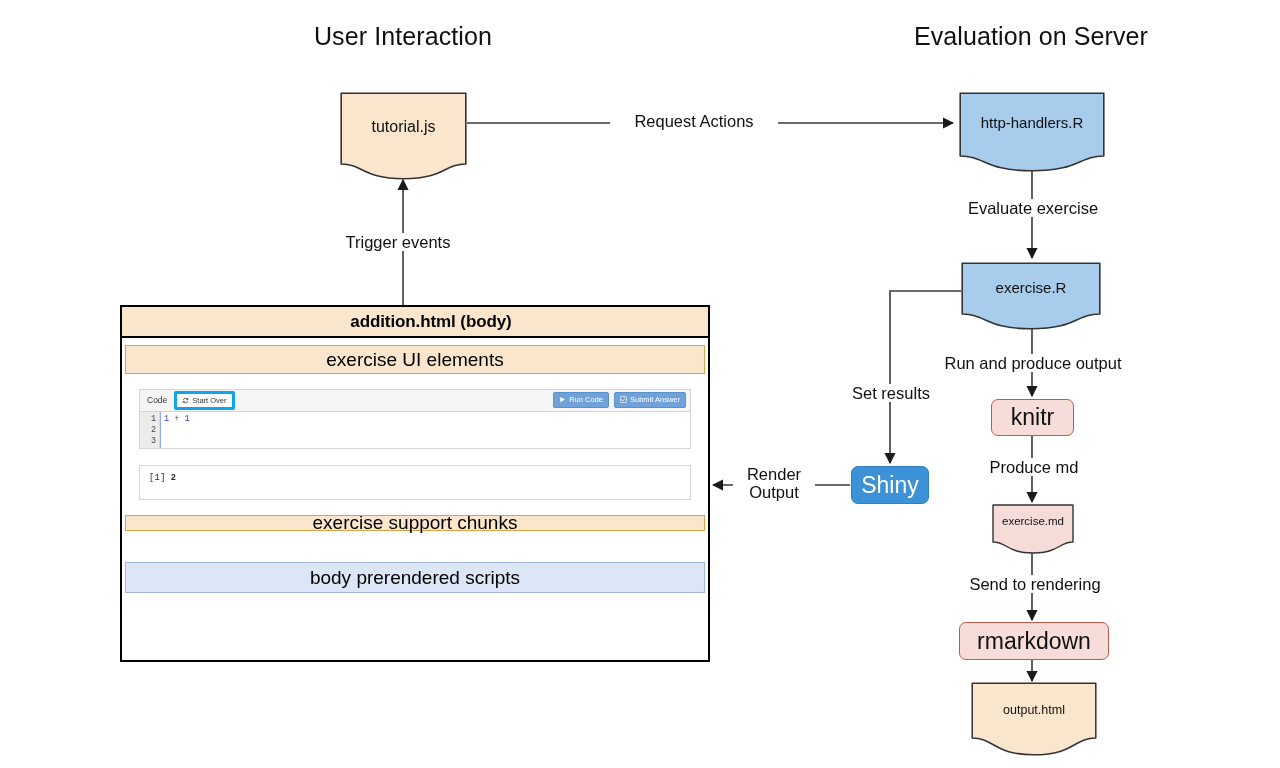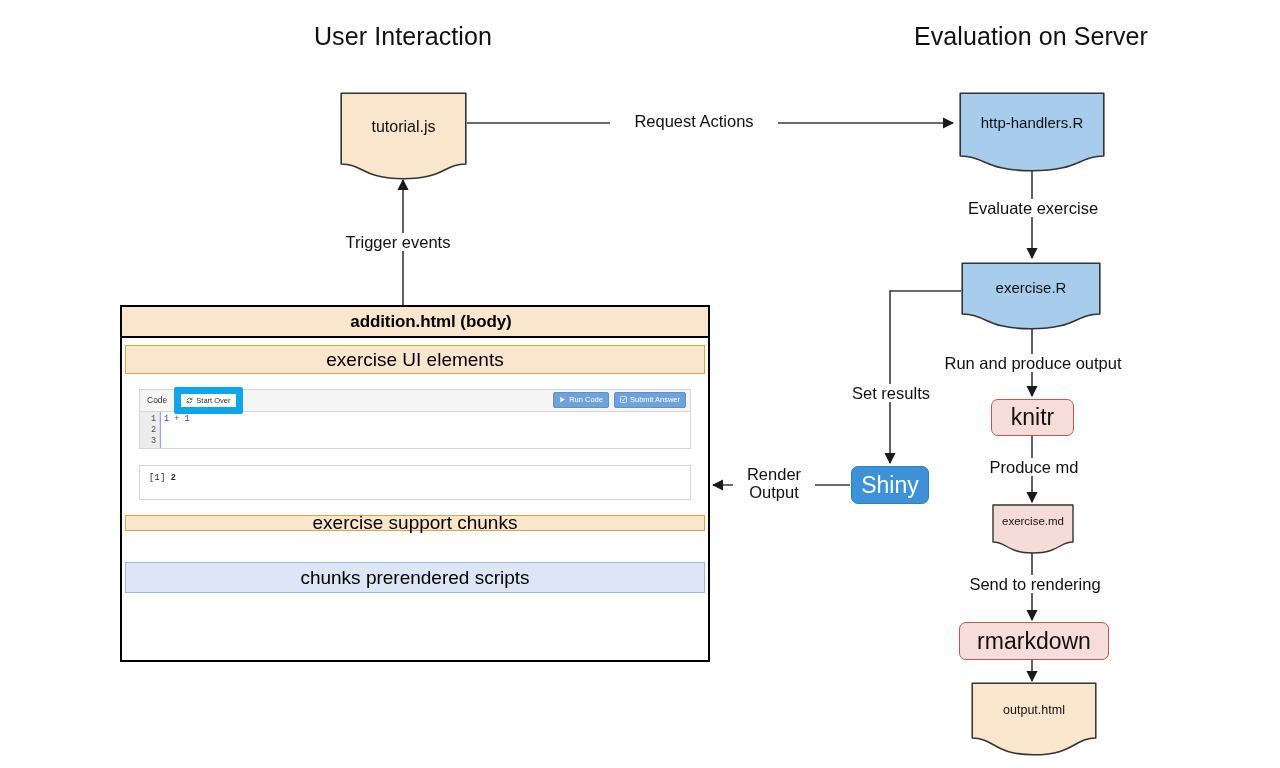--- a/index.html
+++ b/index.html
@@ -129,21 +129,21 @@
     line-height: 1;
     border-radius: 2px;
     padding: 3px 5px;
     display: inline-flex;
     align-items: center;
     gap: 3px;
     white-space: nowrap;
   }
   .tb-btn.light {
     background: #ffffff;
-    border: 7px solid #0ea5e9;
+    border: 3px solid #0ea5e9;
     color: #333;
   }
   .tb-btn.primary {
     background: #6ea2d8;
     border: 1px solid #5b90c9;
     color: #ffffff;
     margin-left: 5px;
   }
   .tb-right {
     position: absolute;
@@ -353,16 +353,16 @@
     <div id="ex-output" style="position:absolute; left:0; top:76px; width:552px; height:35px;">
       <span class="bracket">[1]</span><span class="val">2</span>
     </div>
   </div>
 
   <div class="stack-band band-orange" style="position:absolute; left:3px; top:208px; width:580px; height:16px;">
     <span>exercise support chunks</span>
   </div>
 
   <div class="stack-band band-blue" style="position:absolute; left:3px; top:255px; width:580px; height:31px;">
-    <span>chunks prerendered scripts</span>
+    <span>body prerendered scripts</span>
   </div>
 
 </div>
 
 </body></html>

